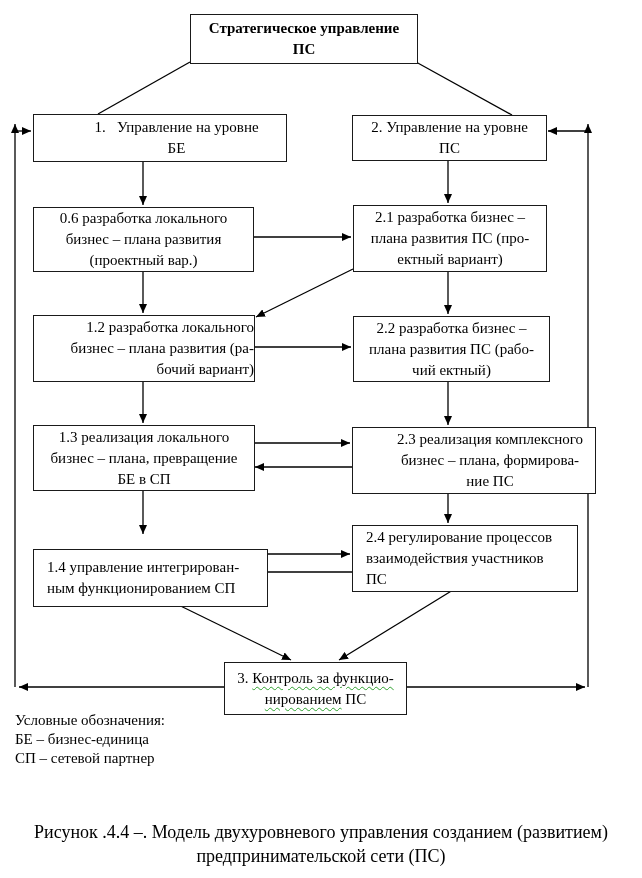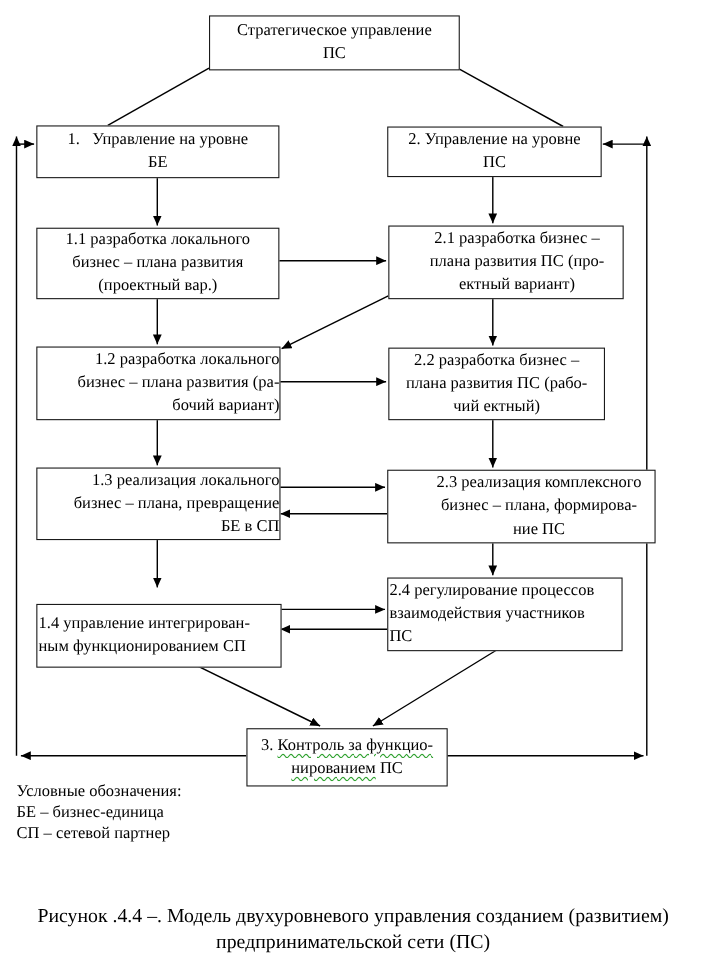--- a/index.html
+++ b/index.html
@@ -2,37 +2,37 @@
 <html><head>
 <meta charset="utf-8">
 <style>
   html,body{margin:0;padding:0;background:#fff;}
   .canvas{position:relative;width:642px;height:878px;background:#fff;
           font-family:"Liberation Serif", serif;color:#000;overflow:hidden;}
   svg.wires{position:absolute;left:0;top:0;pointer-events:none;}
   .box{position:absolute;border:1.4px solid #1a1a1a;background:#fff;
        display:flex;flex-direction:column;justify-content:center;
        text-align:center;font-size:15px;line-height:21px;}
-  .box.align-left{text-align:left;padding-left:1px;}
+  .box.align-left{text-align:left;padding-left:13px;}
   .box .ln{white-space:pre;}
   .squiggle{text-decoration:underline;text-decoration-style:wavy;
             text-decoration-color:#2fa12f;text-decoration-thickness:1px;
             text-underline-offset:3px;}
   .legend{position:absolute;left:15px;top:711px;font-size:15px;line-height:19px;}
   .caption{position:absolute;left:0;top:820px;width:642px;text-align:center;
            font-size:18px;line-height:24px;}
   
-  #b-strategic{left:190px;top:14px;width:226px;height:48px;}
-  #b-level1{left:33px;top:114px;width:219px;height:46px;}
+  #b-strategic{left:190px;top:14px;width:226px;height:48px;font-weight:bold;}
+  #b-level1{left:33px;top:114px;width:219px;height:46px;padding-left:33px;}
   #b-level2{left:352px;top:115px;width:193px;height:44px;}
   #b-n11{left:33px;top:207px;width:219px;height:63px;}
-  #b-n21{left:353px;top:205px;width:192px;height:65px;padding-left:20px;}
+  #b-n21{left:353px;top:205px;width:192px;height:65px;}
   #b-n12{left:33px;top:315px;width:220px;height:65px;align-items:flex-end;}
   #b-n22{left:353px;top:316px;width:195px;height:64px;}
-  #b-n13{left:33px;top:425px;width:220px;height:64px;text-align:right;}
+  #b-n13{left:33px;top:425px;width:220px;height:64px;}
   #b-n23{left:352px;top:427px;width:210px;height:65px;padding-left:32px;}
   #b-n14{left:33px;top:549px;width:220px;height:56px;}
   #b-n24{left:352px;top:525px;width:211px;height:65px;}
   #b-n3{left:224px;top:662px;width:181px;height:51px;}
 </style>
 </head>
 <body>
 
 <div class="canvas">
 
@@ -87,21 +87,21 @@
     <div class="ln">1.&nbsp;&nbsp;&nbsp;Управление на уровне</div>
     <div class="ln">БЕ</div>
   </div>
 
   <div class="box" id="b-level2">
     <div class="ln">2. Управление на уровне</div>
     <div class="ln">ПС</div>
   </div>
 
   <div class="box" id="b-n11">
-    <div class="ln">1.1 разработка локального</div>
+    <div class="ln">0.6 разработка локального</div>
     <div class="ln">бизнес – плана развития</div>
     <div class="ln">(проектный вар.)</div>
   </div>
 
   <div class="box" id="b-n21">
     <div class="ln">2.1 разработка бизнес –</div>
     <div class="ln">плана развития ПС (про-</div>
     <div class="ln">ектный вариант)</div>
   </div>
 

